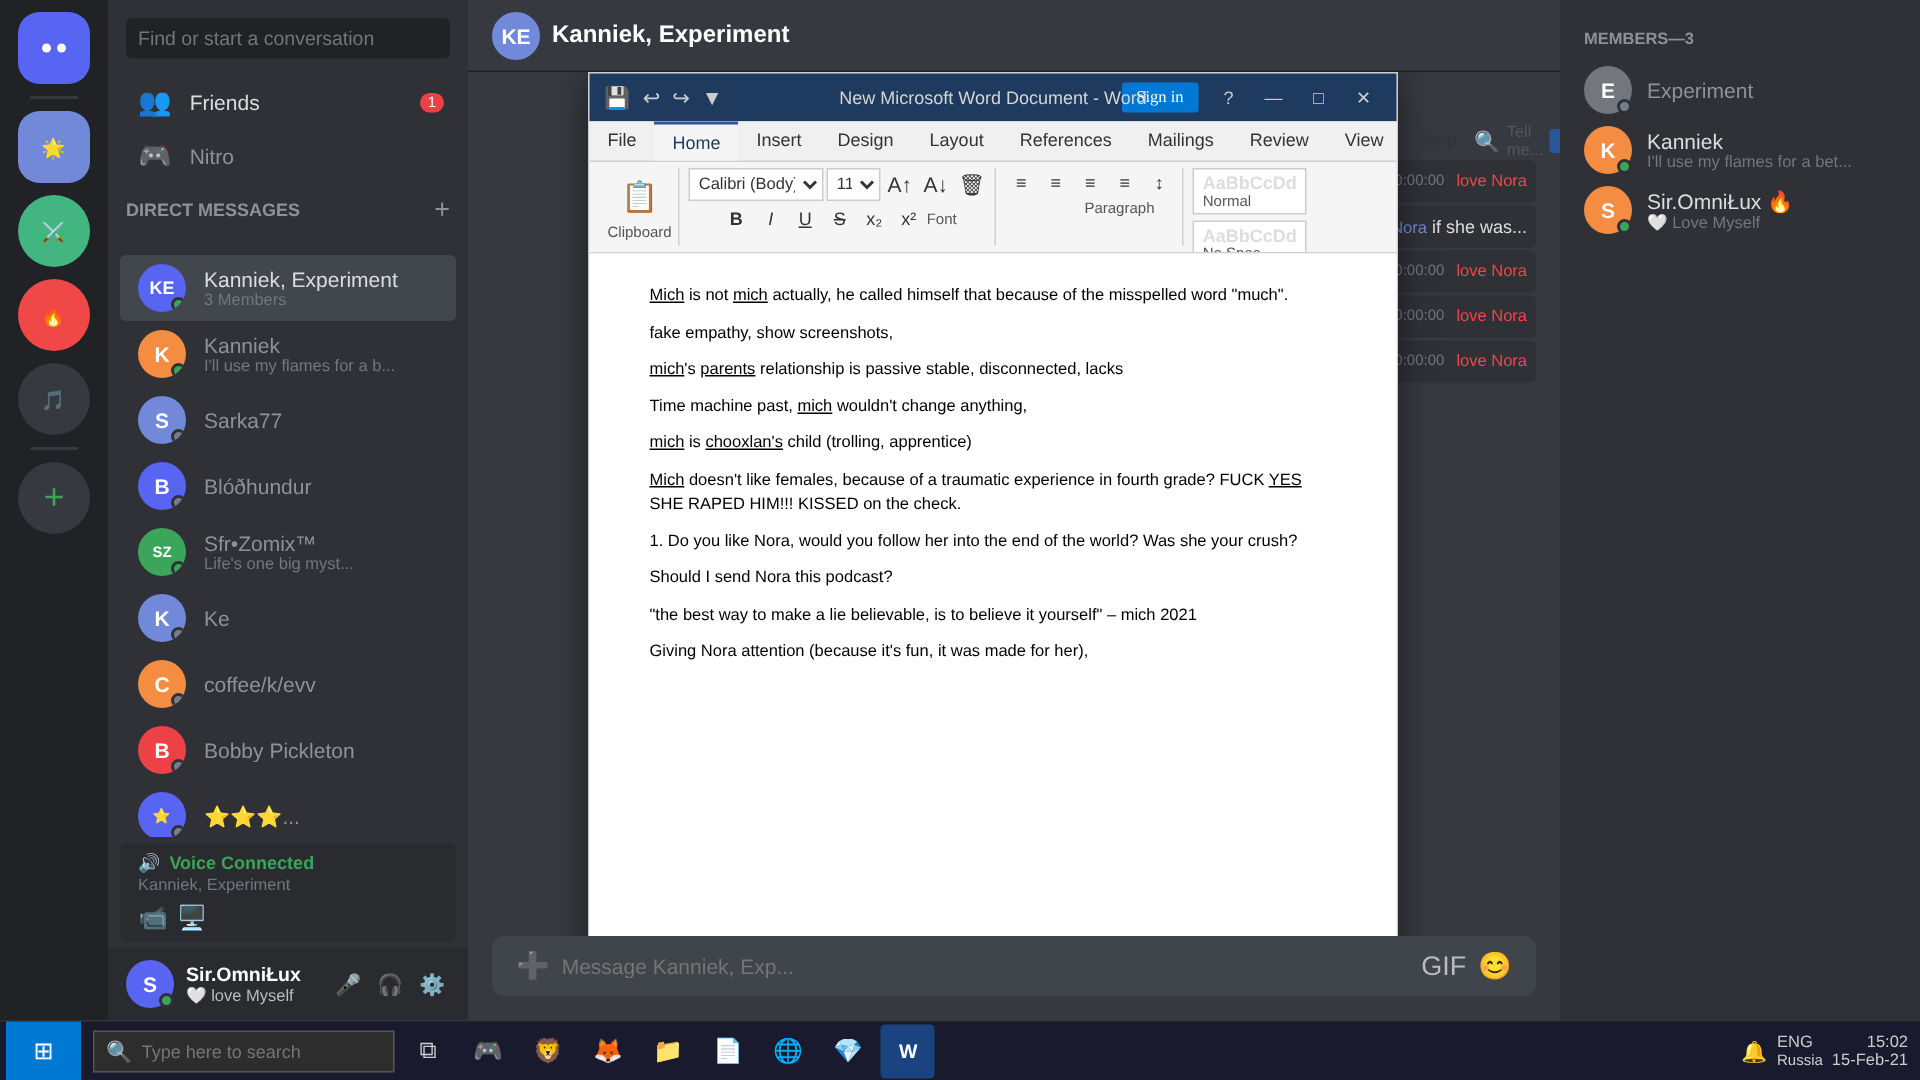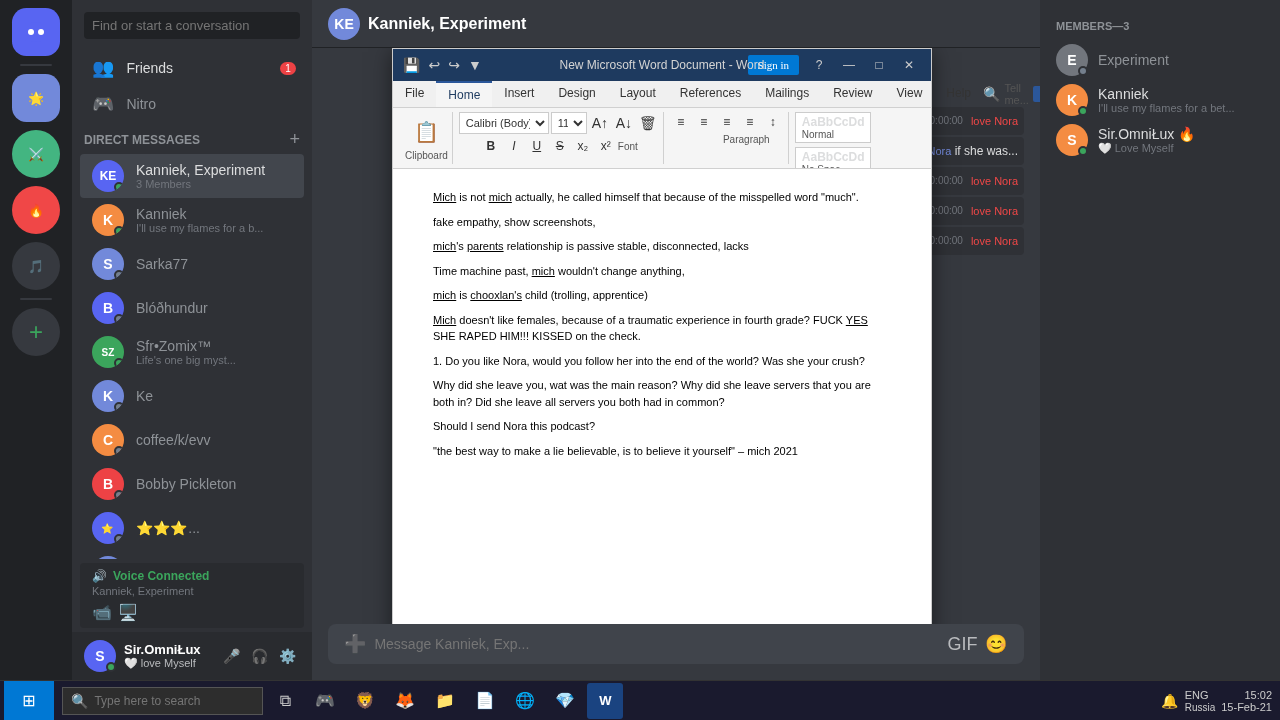--- a/index.html
+++ b/index.html
@@ -21,21 +21,21 @@
     .server-icon { width: 48px; height: 48px; border-radius: 50%; background: #36393f; display: flex; align-items: center; justify-content: center; cursor: pointer; font-size: 18px; color: #dcddde; transition: border-radius 0.2s; position: relative; }
     .server-icon.active { border-radius: 30%; background: #5865f2; }
     .server-icon.discord-home { background: #5865f2; color: white; font-size: 22px; font-weight: bold; }
     .server-divider { width: 32px; height: 2px; background: #36393f; border-radius: 1px; }
     .server-add { background: #36393f; color: #3ba55c; font-size: 24px; }
 
     
     .channel-list { width: 240px; background: #2f3136; display: flex; flex-direction: column; flex-shrink: 0; }
     .channel-search { padding: 12px; background: #2f3136; }
     .channel-search input { width: 100%; background: #202225; border: none; border-radius: 4px; padding: 6px 8px; color: #dcddde; font-size: 13px; outline: none; }
-    .dm-header { display: flex; align-items: center; justify-content: space-between; padding: 0 12px 4px; }
+    .dm-header { display: flex; align-items: center; justify-content: space-between; padding: 0 12px 20px; }
     .dm-title { font-size: 12px; color: #8e9297; text-transform: uppercase; font-weight: 700; }
     .dm-add { color: #8e9297; cursor: pointer; font-size: 18px; }
     .nav-item { display: flex; align-items: center; gap: 12px; padding: 6px 8px 6px 12px; cursor: pointer; border-radius: 4px; margin: 0 8px; }
     .nav-item.active { background: #42464d; color: white; }
     .nav-avatar { width: 32px; height: 32px; border-radius: 50%; background: #5865f2; display: flex; align-items: center; justify-content: center; flex-shrink: 0; font-size: 14px; font-weight: bold; color: white; overflow: hidden; position: relative; }
     .nav-label { font-size: 14px; font-weight: 500; color: #8e9297; flex: 1; white-space: nowrap; overflow: hidden; text-overflow: ellipsis; }
     .nav-label.active { color: #dcddde; }
     .nav-sublabel { font-size: 11px; color: #72767d; white-space: nowrap; overflow: hidden; text-overflow: ellipsis; }
     .nav-info { display: flex; flex-direction: column; flex: 1; min-width: 0; }
     .badge { background: #ed4245; color: white; font-size: 10px; border-radius: 8px; padding: 1px 5px; min-width: 16px; text-align: center; }
@@ -413,26 +413,26 @@
           <p>fake empathy, show screenshots,</p>
           <p><span class="underline-text">mich</span>'s <span class="underline-text">parents</span> relationship is passive stable, disconnected, lacks</p>
           <p></p>
           <p>Time machine past, <span class="underline-text">mich</span> wouldn't change anything,</p>
           <p></p>
           <p><span class="underline-text">mich</span> is <span class="underline-text">chooxlan's</span> child (trolling, apprentice)</p>
           <p></p>
           <p><span class="underline-text">Mich</span> doesn't like females, because of a traumatic experience in fourth grade? FUCK <span class="underline-text">YES</span> SHE RAPED HIM!!! KISSED on the check.</p>
           <p></p>
           <p>1. Do you like Nora, would you follow her into the end of the world? Was she your crush?</p>
-          <p>Why did she leave you, wat was the main reason? Why did she leave servers that you are both in? Did she leave all servers you both had in common?</p>
           <p></p>
           <p>Should I send Nora this podcast?</p>
           <p></p>
           <p>"the best way to make a lie believable, is to believe it yourself" – mich 2021</p>
           <p></p>
+          <p>Giving Nora attention (because it's fun, it was made for her),</p>
         </div>
 
       </div>
 
       <div style="margin-left:320px;">
 
         <div class="msg-group">
           <div class="msg-avatar" style="background:#f48c42;">S</div>
           <div class="msg-content">
             <div class="msg-header">

